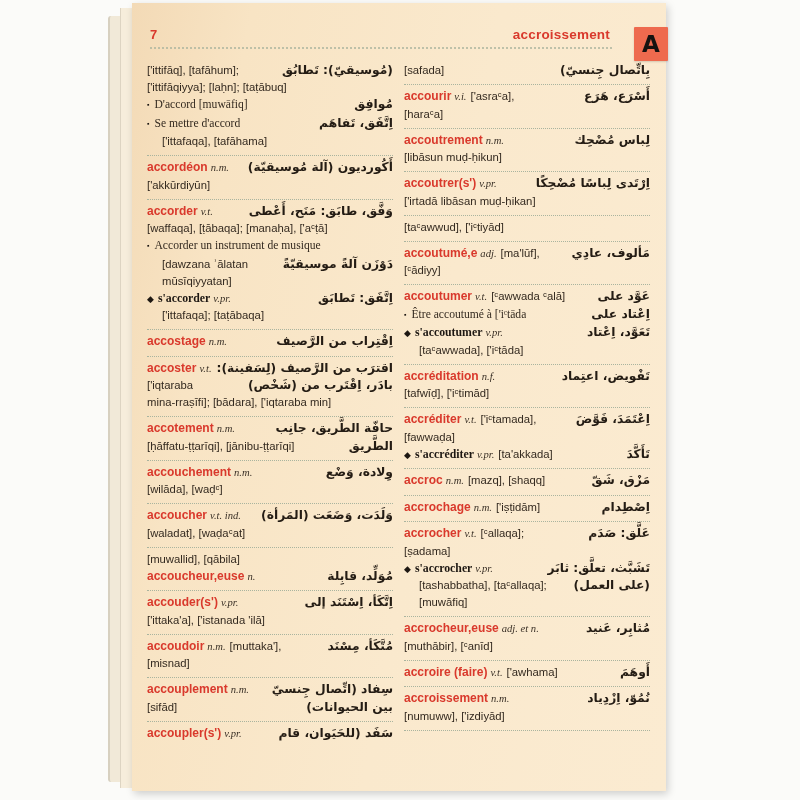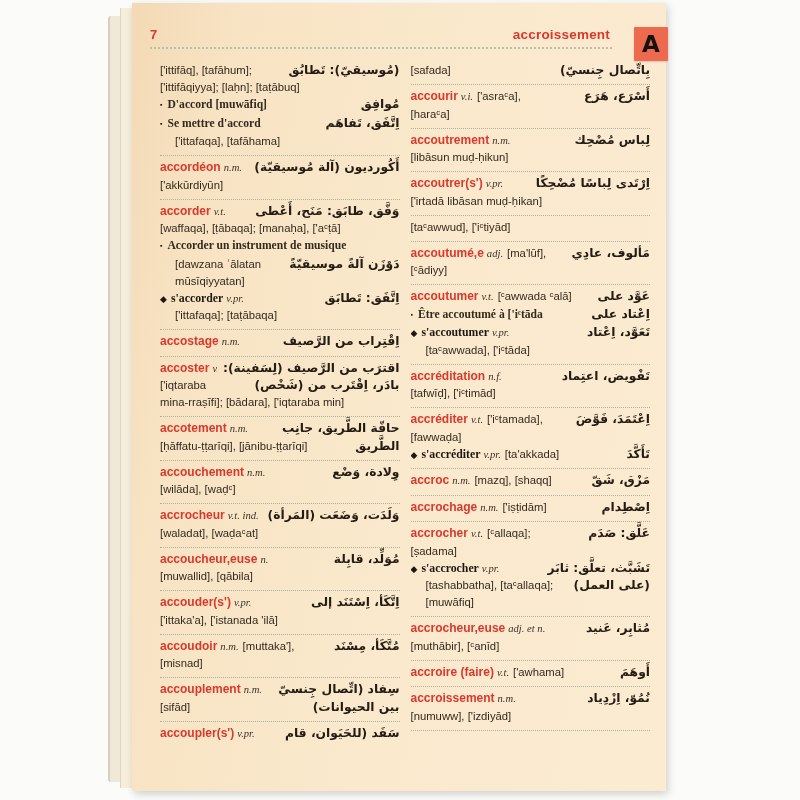--- a/index.html
+++ b/index.html
@@ -34,35 +34,35 @@
     margin:5px 54px 4px 18px;border-bottom:2px dotted #aab49e;opacity:.75;
   }
   .letter-tab{
     position:absolute;right:-2px;top:24px;width:34px;height:34px;
     background:#ee6a4e;color:#161210;font-weight:bold;font-size:23px;
     display:flex;align-items:center;justify-content:center;
     font-family:"DejaVu Sans", sans-serif;border-radius:1px;
     box-shadow:0 1px 2px rgba(0,0,0,.15);
   }
   
-  .cols{display:flex;gap:11px;padding:6px 16px 0 28px;}
+  .cols{display:flex;gap:11px;padding:6px 16px 0 15px;}
   .col{flex:1 1 0;min-width:0;}
   .entry{padding:3px 0 5px 0;border-bottom:1.5px dotted #a9b49f;}
   .entry.nosep{border-bottom:none;}
   .row{
     display:flex;align-items:baseline;justify-content:space-between;
     min-height:17px;line-height:16.5px;font-size:11.3px;color:#33291f;
   }
   .fr{white-space:nowrap;overflow:hidden;}
   .fr.indent{padding-left:15px;}
   .hw{color:#d9392c;font-weight:bold;font-size:12px;}
   .hw2{color:#1d1712;font-weight:bold;font-size:11.8px;font-family:"Liberation Serif", serif;}
   .pos{font-style:italic;font-size:10.6px;font-family:"Liberation Serif", serif;color:#3a3026;margin-left:3px;}
   .tail{margin-left:4px;}
-  .ex{font-family:"Liberation Serif", serif;font-size:11.6px;font-weight:bold;}
+  .ex{font-family:"Liberation Serif", serif;font-size:11.6px;}
   .blt{font-size:7px;margin-right:5px;position:relative;top:-1px;color:#1d1712;}
   .dmd{font-size:9px;margin-right:4px;color:#1d1712;}
   .ar{
     font-family:"DejaVu Sans", sans-serif;font-weight:bold;font-size:12.3px;
     color:#241c14;direction:rtl;text-align:center;white-space:nowrap;
     margin-left:6px;flex:0 0 auto;
   }
 </style>
 </head>
 <body>
@@ -167,34 +167,34 @@
           <div class="row">
             <span class="fr"><span class="hw">accouchement</span><span class="pos">n.m.</span></span>
             <span class="ar">وِلادة، وَضْع</span>
           </div>
           <div class="row">
             <span class="fr"><span>[wilāda], [waḍᶜ]</span></span>
           </div>
         </div>
         <div class="entry">
           <div class="row">
-            <span class="fr"><span class="hw">accrocheur</span><span class="pos">v.t. ind.</span></span>
+            <span class="fr"><span class="hw">accoucher</span><span class="pos">v.t. ind.</span></span>
             <span class="ar">وَلَدَت، وَضَعَت (المَرأة)</span>
           </div>
           <div class="row">
             <span class="fr"><span>[waladat], [waḍaᶜat]</span></span>
           </div>
         </div>
         <div class="entry">
+          <div class="row">
+            <span class="fr"><span>[muwallid], [qābila]</span></span>
+          </div>
           <div class="row">
             <span class="fr"><span class="hw">accoucheur,euse</span><span class="pos">n.</span></span>
             <span class="ar">مُوَلِّد، قابِلة</span>
-          </div>
-          <div class="row">
-            <span class="fr"><span>[muwallid], [qābila]</span></span>
           </div>
         </div>
         <div class="entry">
           <div class="row">
             <span class="fr"><span class="hw">accouder(s')</span><span class="pos">v.pr.</span></span>
             <span class="ar">اِتَّكَأ، اِسْتَنَد إلى</span>
           </div>
           <div class="row">
             <span class="fr"><span>['ittaka'a], ['istanada 'ilā]</span></span>
           </div>

